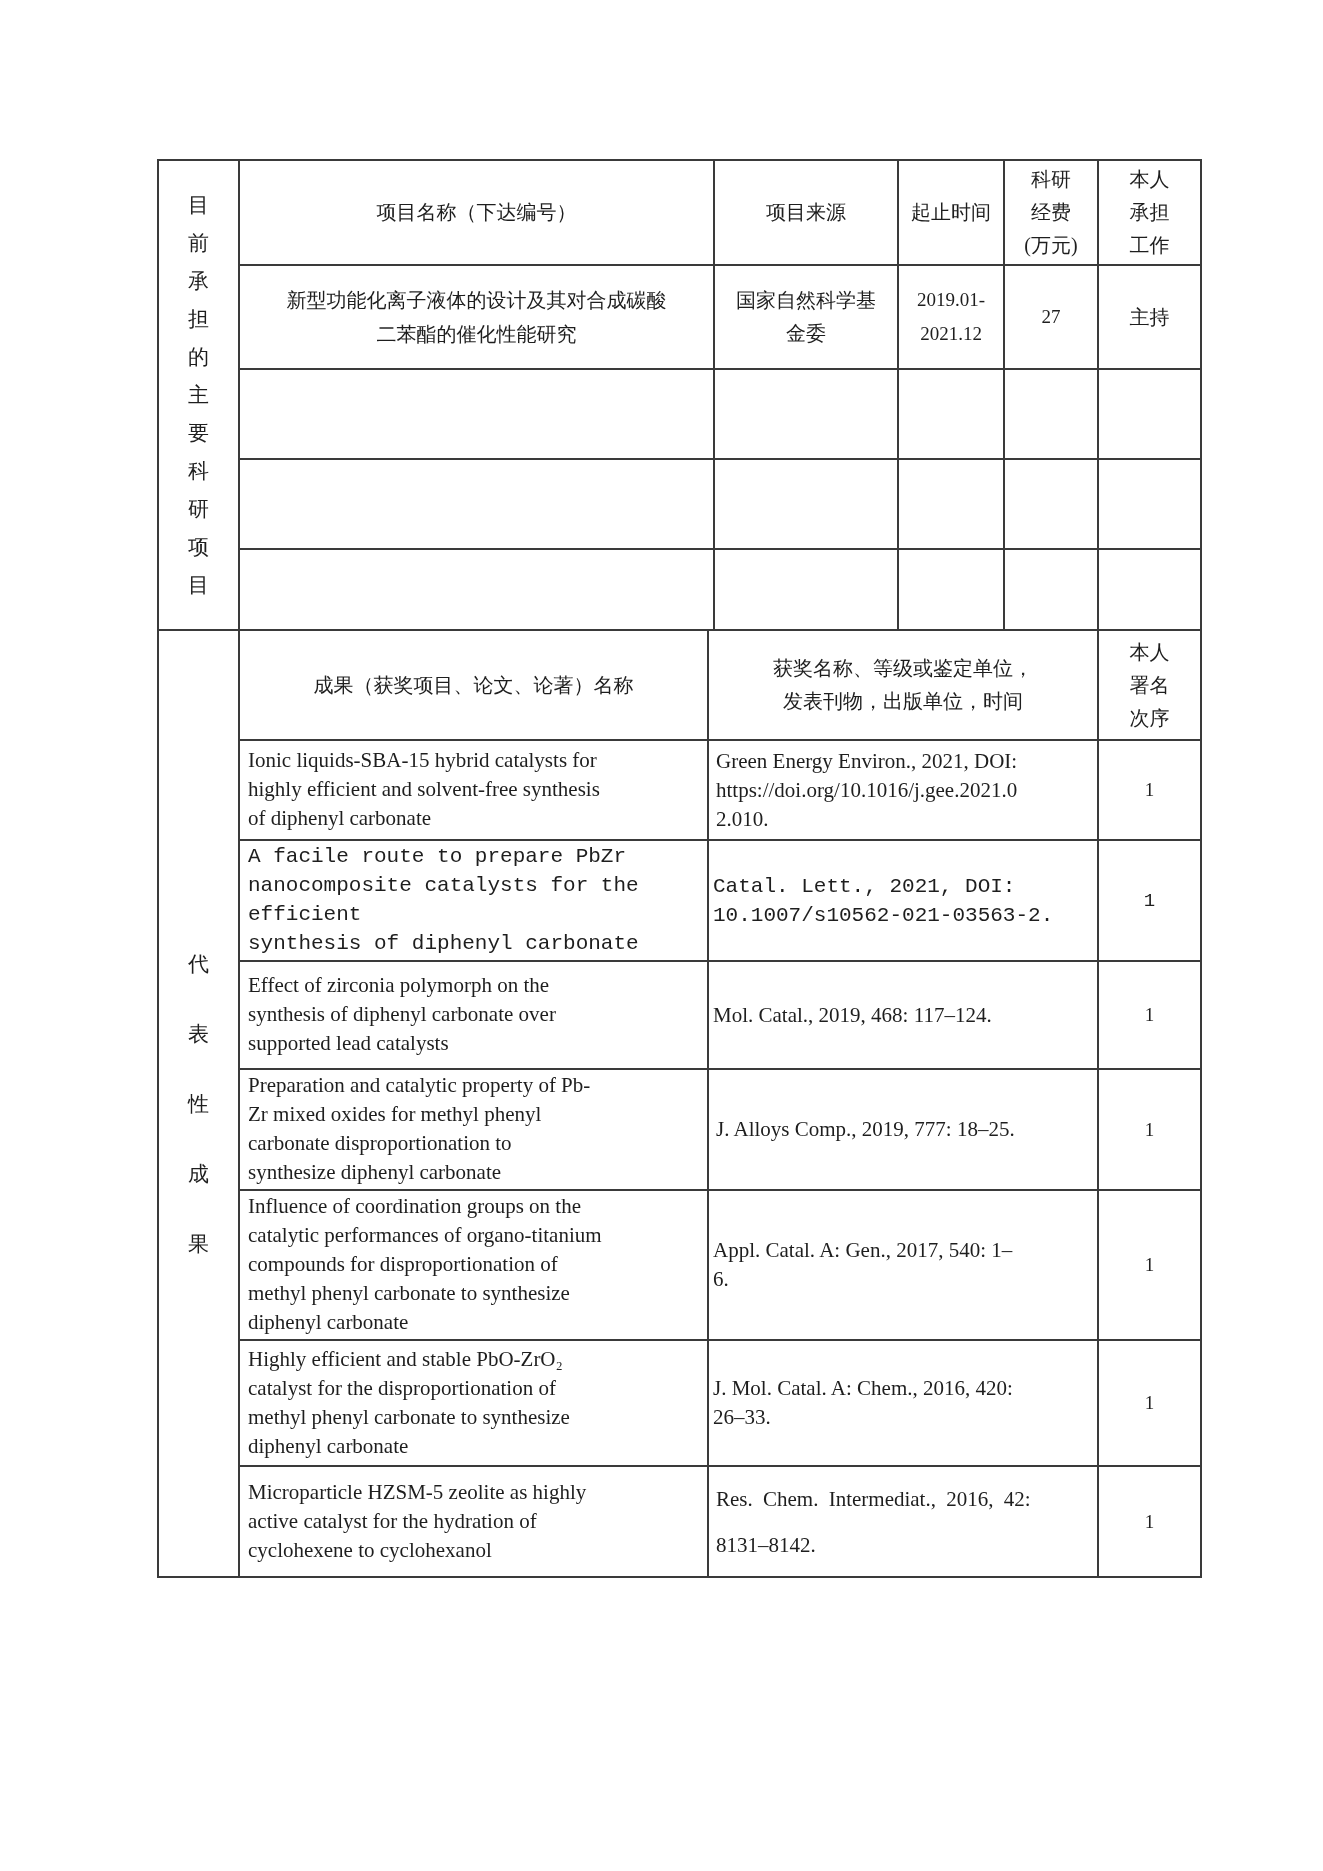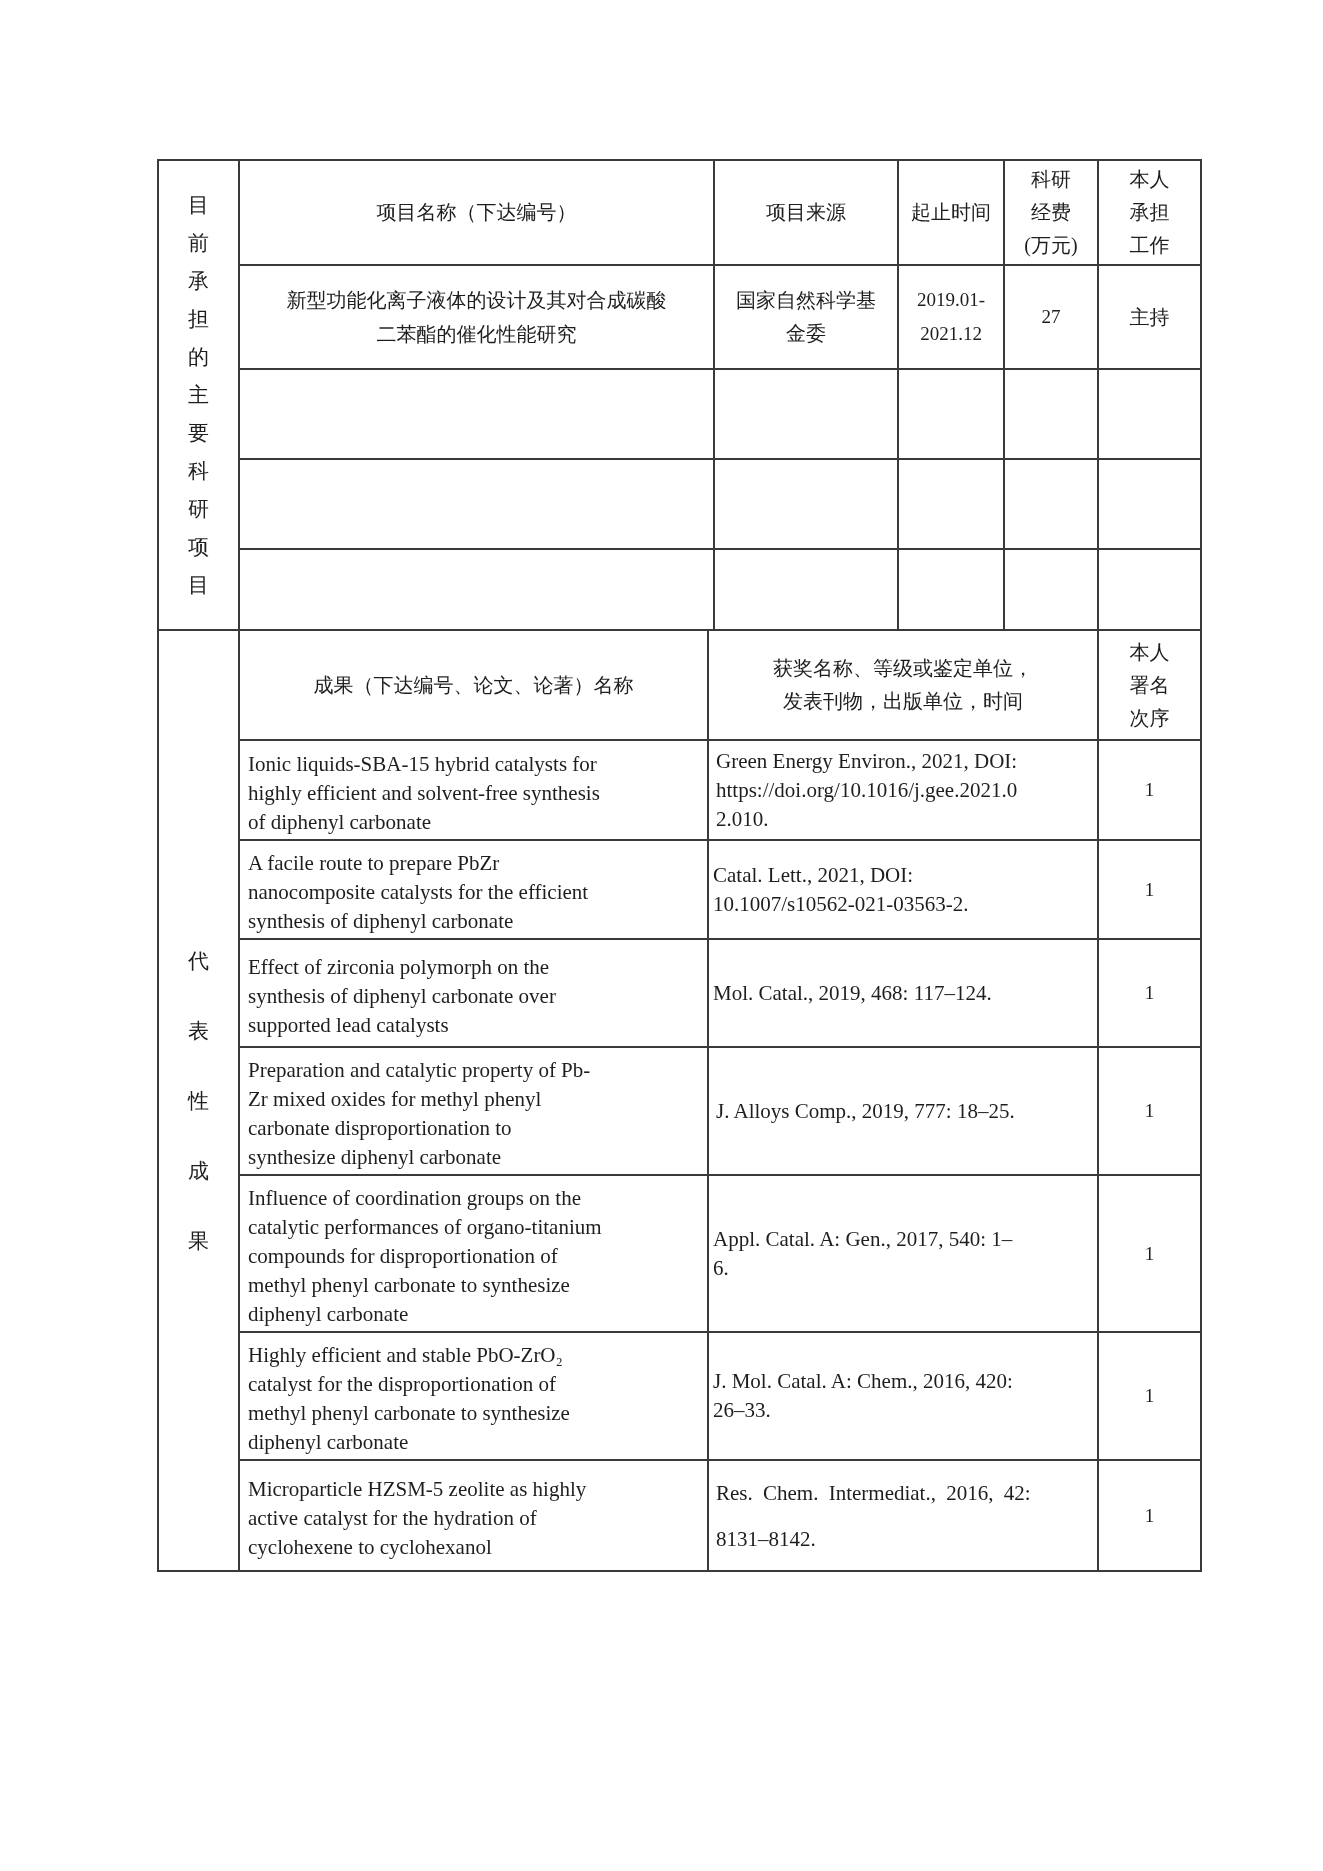--- a/index.html
+++ b/index.html
@@ -18,21 +18,21 @@
   .vlabel span{display:block;font-size:21px;}
   .vlabel.sec1 span{line-height:38px;}
   .vlabel.sec2 span{line-height:70px;}
   .cell-center{text-align:center;}
   .proj-name{text-align:center;white-space:pre-line;font-size:20px;line-height:34px;}
   .proj-source{text-align:center;white-space:pre-line;font-size:20px;line-height:33px;}
   .proj-period{text-align:center;white-space:pre-line;font-size:19px;line-height:34px;}
   .proj-num{text-align:center;font-size:19px;}
   .pub-title{
     text-align:left;white-space:pre-line;font-size:21px;line-height:29px;
-    padding:8px 4px 2px 8px;
+    padding:1px 4px 2px 8px;
   }
   .pub-venue{white-space:pre-line;font-size:21px;line-height:29px;padding:2px 4px;overflow-wrap:anywhere;}
   .pub-venue.v-left{text-align:left;padding-left:7px;}
   .pub-venue.v-center{text-align:left;}
   .pub-venue.v-spread{line-height:46px;word-spacing:5px;}
   .pub-order{text-align:center;font-size:19px;}
 </style>
 </head>
 <body>
 
@@ -119,37 +119,37 @@
       <tr style="height:110px">
         <td rowspan="8">
           <div class="vlabel sec2" id="ach-label">
               <span>代</span>
               <span>表</span>
               <span>性</span>
               <span>成</span>
               <span>果</span>
             </div>
         </td>
-        <td class="zh hdr">成果（下达编号、论文、论著）名称</td>
+        <td class="zh hdr">成果（获奖项目、论文、论著）名称</td>
         <td class="zh hdr">获奖名称、等级或鉴定单位，
 发表刊物，出版单位，时间</td>
         <td class="zh hdr">本人
 署名
 次序</td>
       </tr>
     <tr style="height: 100px;">
           <td class="pub-title">Ionic liquids-SBA-15 hybrid catalysts for
 highly efficient and solvent-free synthesis
 of diphenyl carbonate</td>
           <td class="pub-venue v-left">Green Energy Environ., 2021, DOI:
 https://doi.org/10.1016/j.gee.2021.0
 2.010.</td>
           <td class="pub-order">1</td>
         </tr>
-        <tr style="height: 90px;">
+        <tr style="height: 90px; font-family: Liberation Mono, monospace;">
           <td class="pub-title">A facile route to prepare PbZr
 nanocomposite catalysts for the efficient
 synthesis of diphenyl carbonate</td>
           <td class="pub-venue v-center">Catal. Lett., 2021, DOI:
 10.1007/s10562-021-03563-2.</td>
           <td class="pub-order">1</td>
         </tr>
         <tr style="height: 108px;">
           <td class="pub-title">Effect of zirconia polymorph on the
 synthesis of diphenyl carbonate over

